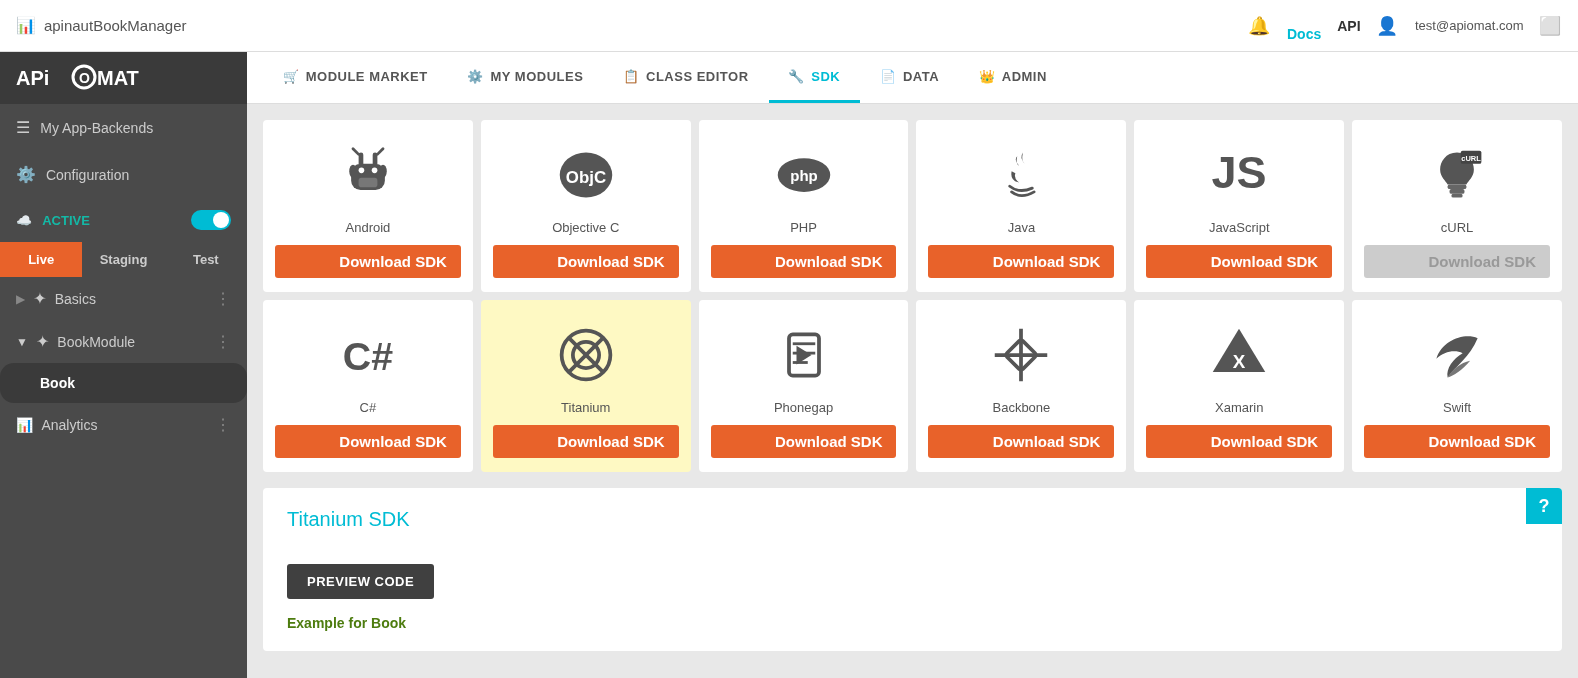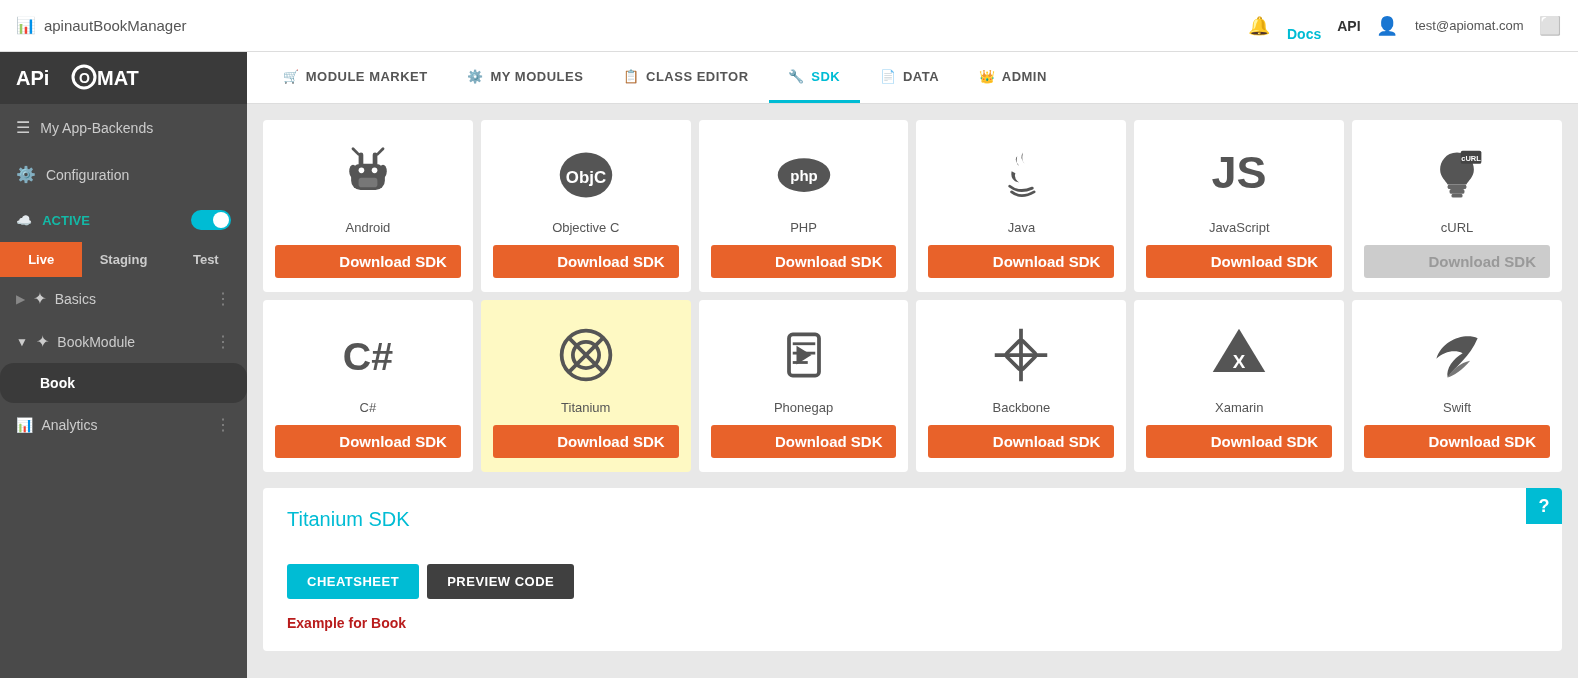--- a/index.html
+++ b/index.html
@@ -255,21 +255,21 @@
       font-weight: 600;
       cursor: pointer;
       text-transform: uppercase;
       letter-spacing: 0.5px;
     }
     .action-btn.cheatsheet { background: #00bcd4; color: #fff; }
     .action-btn.preview { background: #404040; color: #fff; }
     .bottom-section .example-title {
       font-size: 14px;
       font-weight: 700;
-      color: #b91c1c;
+      color: #4d7c0f;
     }
     .help-btn {
       position: absolute;
       right: 0;
       top: 0;
       width: 36px;
       height: 36px;
       background: #00bcd4;
       color: #fff;
       font-size: 18px;
@@ -549,21 +549,20 @@
           <span class="sdk-name">Swift</span>
           <button class="download-btn">Download SDK</button>
         </div>
 
       </div>
 
       <div class="bottom-section">
         <div class="help-btn">?</div>
         <div class="sdk-title">Titanium SDK</div>
         <div class="action-buttons">
-          <button class="action-btn cheatsheet">CHEATSHEET</button>
           <button class="action-btn preview">PREVIEW CODE</button>
         </div>
         <div class="example-title">Example for Book</div>
       </div>
 
     </div>
   </div>
 </div>
 
 </body></html>

